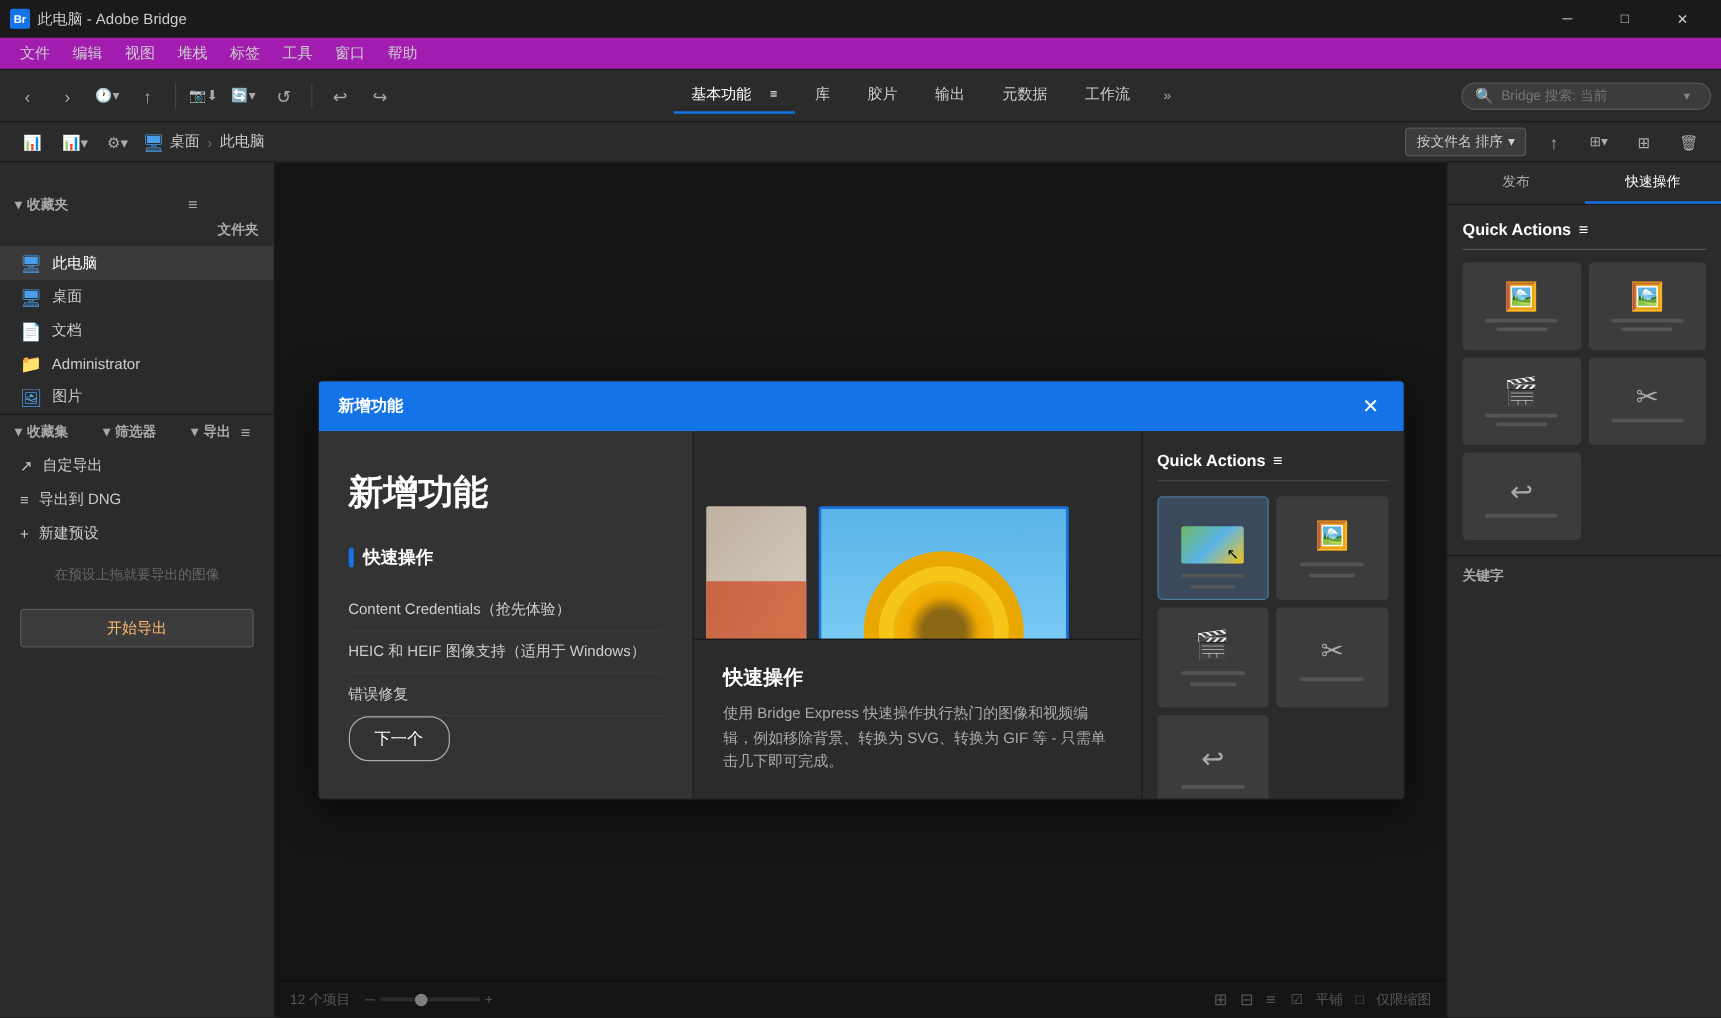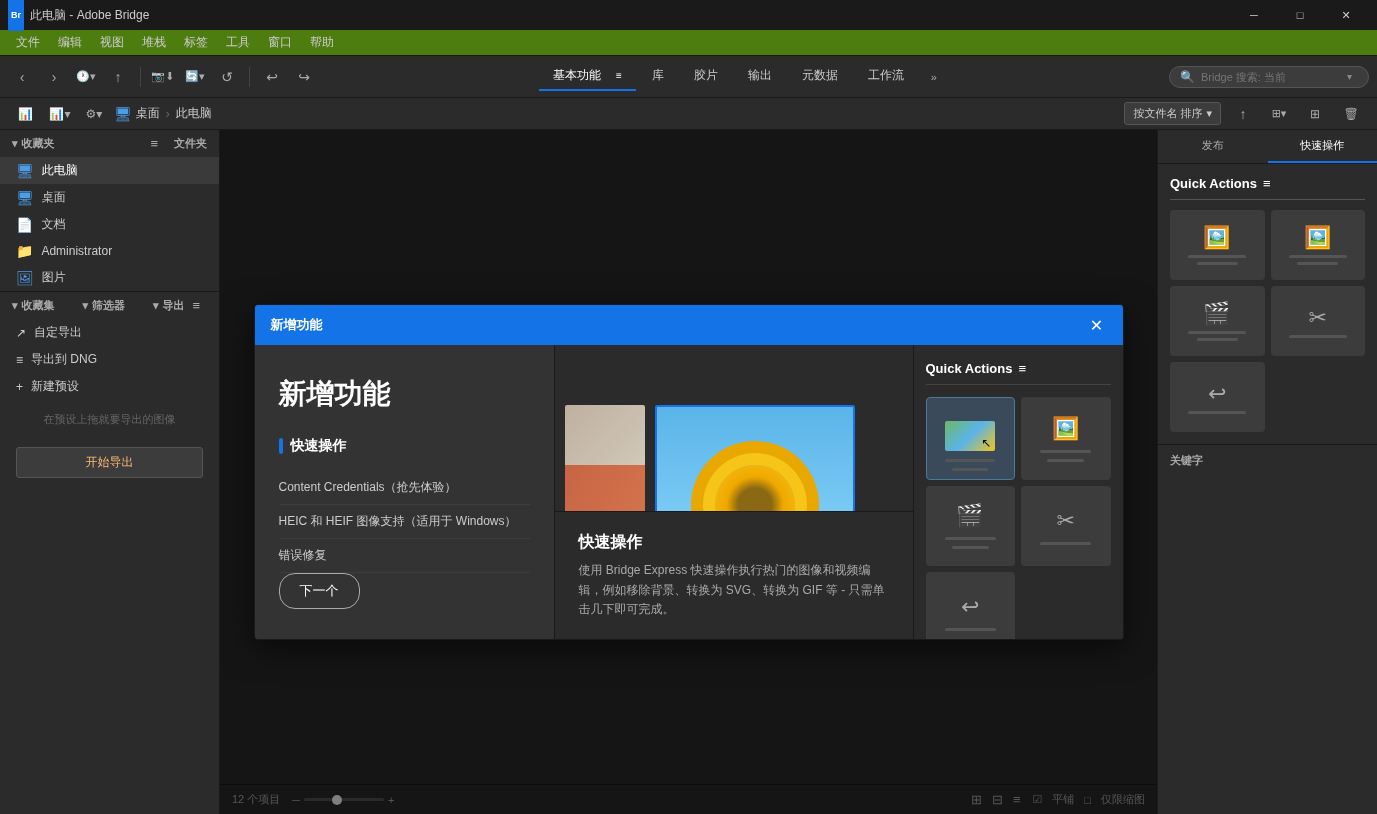--- a/index.html
+++ b/index.html
@@ -18,41 +18,41 @@
       height: 30px;
       background: #1a1a1a;
       display: flex;
       align-items: center;
       padding: 0 8px;
       color: #ccc;
       font-size: 12px;
       position: relative;
     }
     .title-bar .app-icon {
-      width: 16px; height: 32px;
+      width: 16px; height: 16px;
       background: #1473e6;
       border-radius: 2px;
       display: flex; align-items: center; justify-content: center;
       color: #fff; font-size: 9px; font-weight: bold;
       margin-right: 6px; flex-shrink: 0;
     }
     .title-bar .title-text { flex: 1; }
     .title-bar .win-controls {
       display: flex; gap: 0;
     }
     .win-ctrl {
       width: 46px; height: 30px;
       display: flex; align-items: center; justify-content: center;
       cursor: pointer; color: #ccc; font-size: 11px;
     }
 
     
     .menu-bar {
       height: 26px;
-      background: #4d7c0f;
+      background: #a21caf;
       display: flex;
       align-items: center;
       padding: 0 8px;
       border-bottom: 1px solid #1a1a1a;
       gap: 2px;
     }
     .menu-item {
       padding: 3px 8px;
       cursor: pointer;
       color: #ccc;
@@ -632,21 +632,21 @@
 
 <div class="main-layout">
 
   <div class="sidebar">
 
     <div class="sidebar-section">
       <div class="sidebar-section-header">
         <span>▾</span>
         <span>收藏夹</span>
         <span style="margin-left:auto;font-size:13px;">≡</span>
-        <span style="margin-left:12px;">文件夹</span>
+        <span style="margin-left:12px;margin-top:40px;">文件夹</span>
       </div>
       <div class="sidebar-item active">
         <span class="item-icon monitor-icon">🖥</span>
         <span>此电脑</span>
       </div>
       <div class="sidebar-item">
         <span class="item-icon desktop-icon">🖥</span>
         <span>桌面</span>
       </div>
       <div class="sidebar-item">

